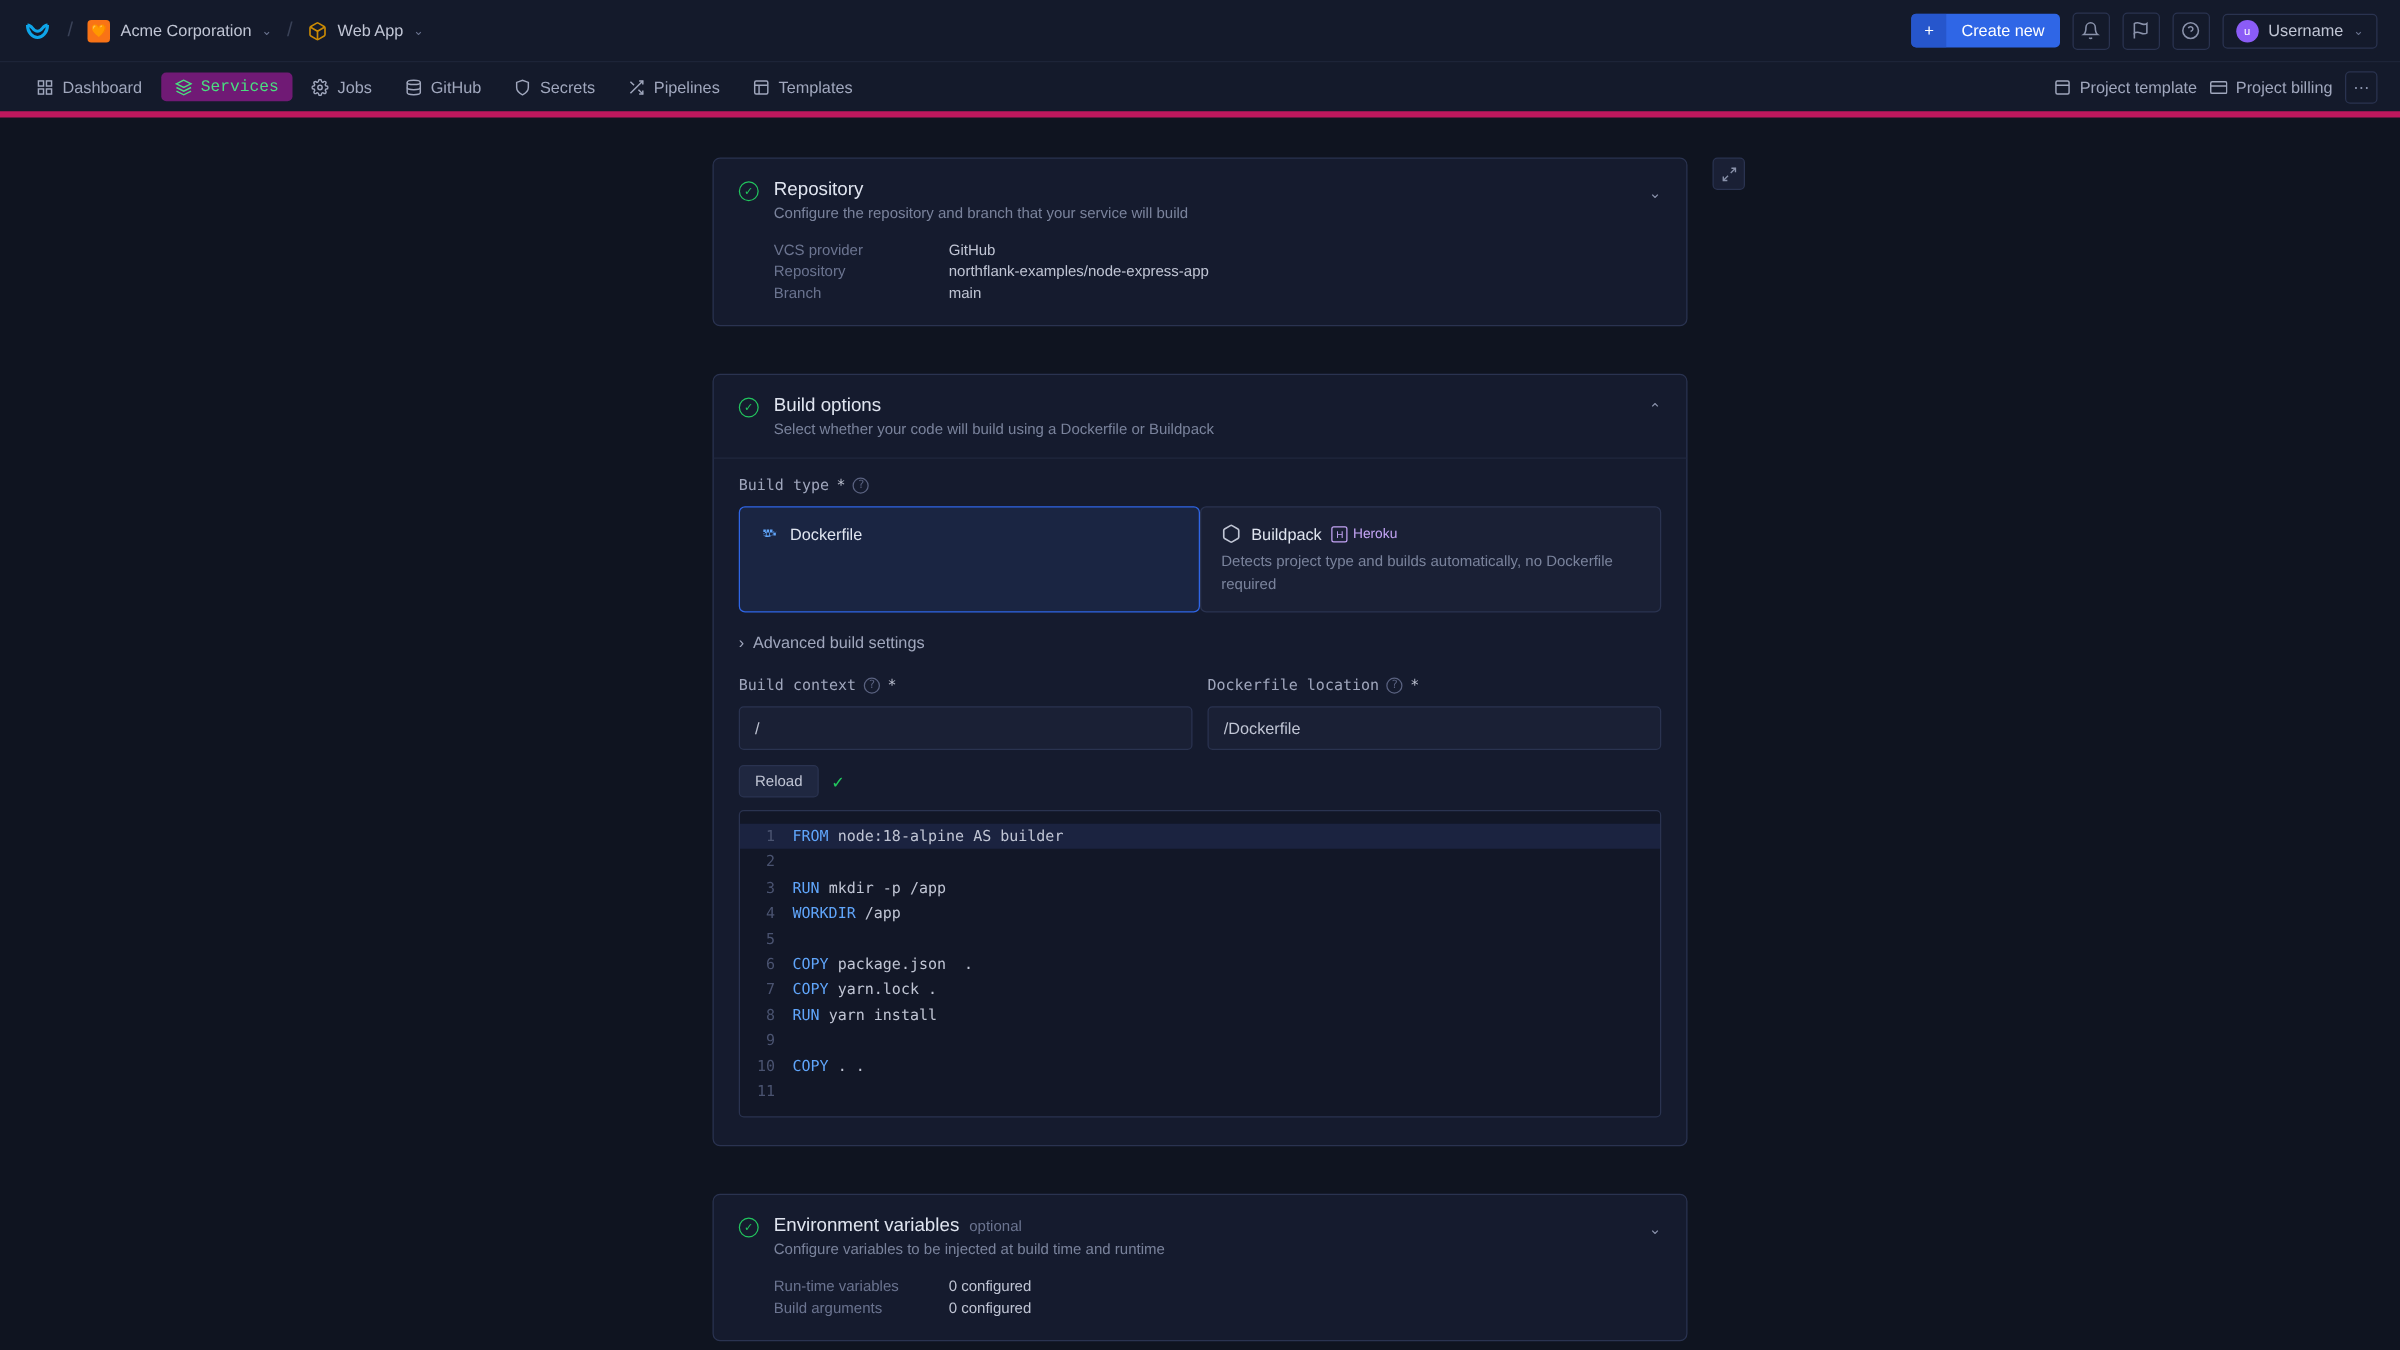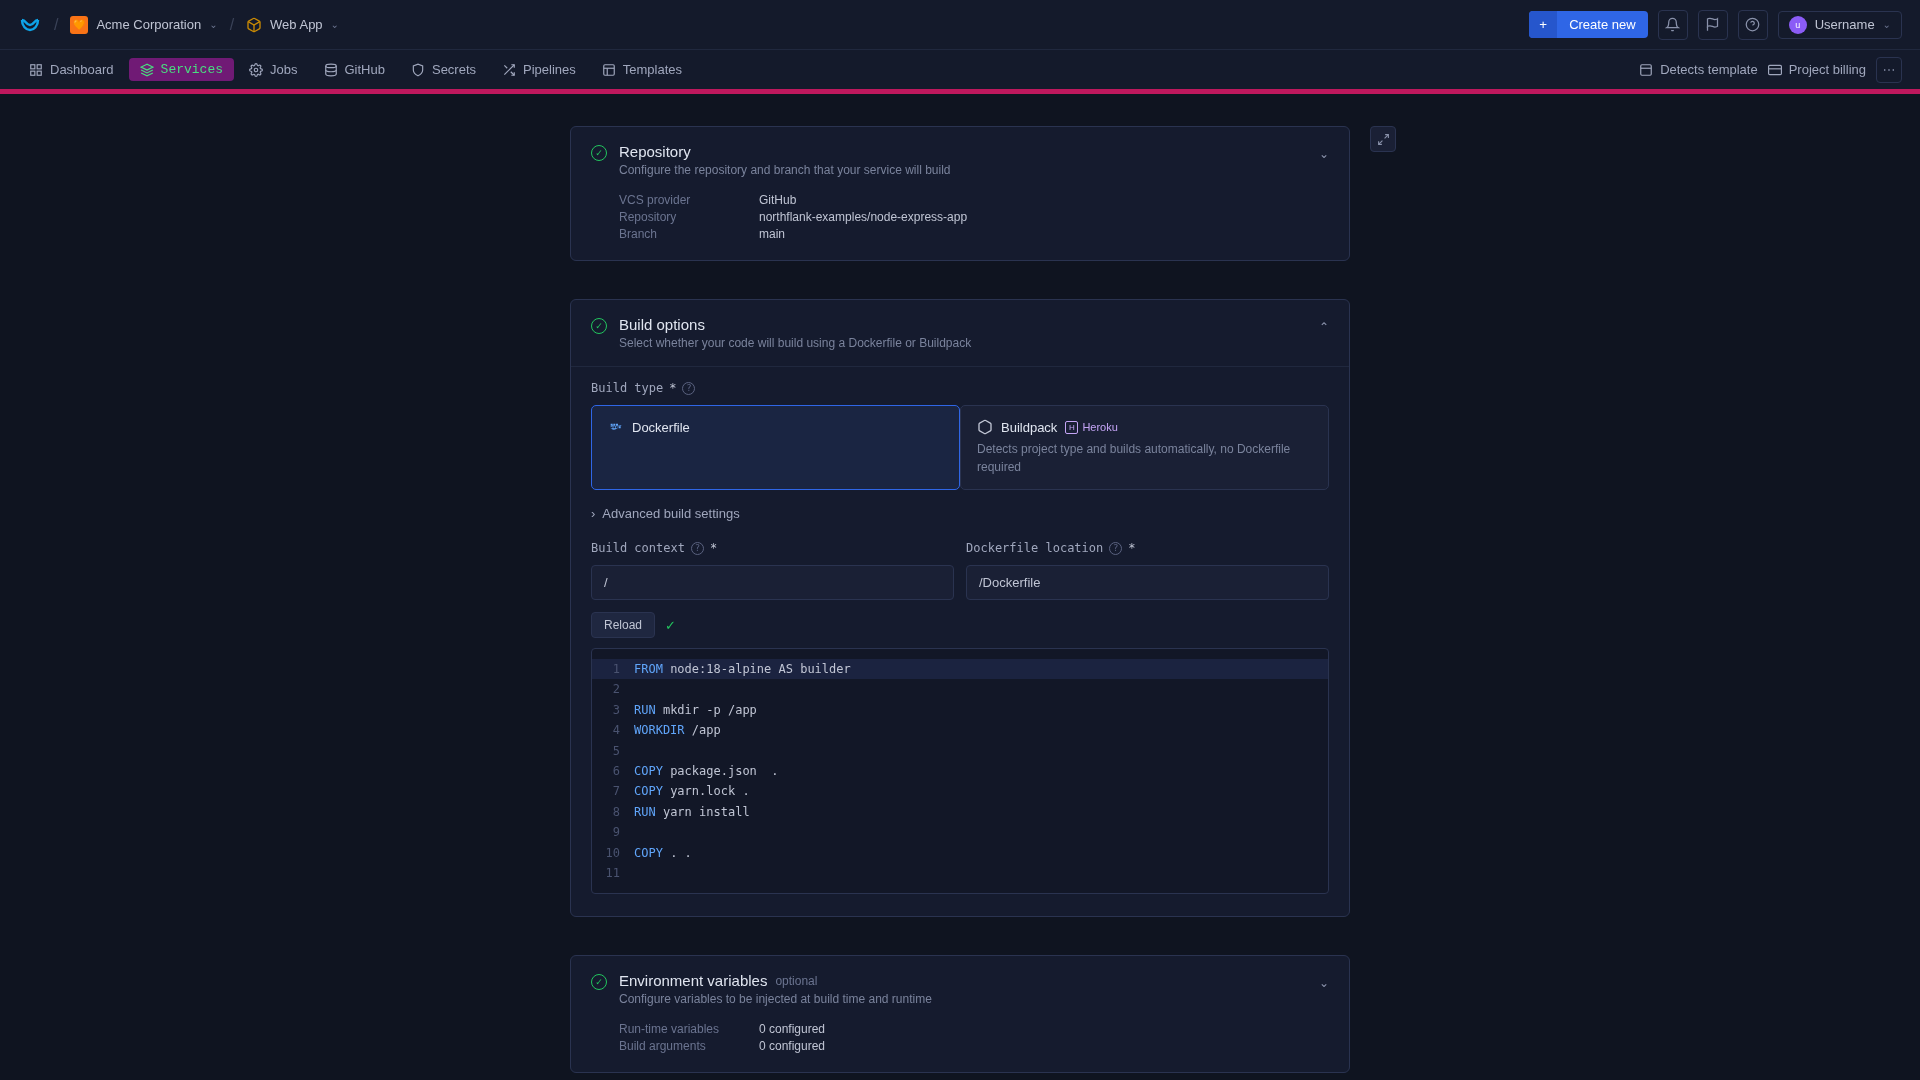--- a/index.html
+++ b/index.html
@@ -359,21 +359,21 @@
     </div>
   </div>
   <div class="nav-right">
     <div class="nav-link">
       <span class="nav-icon">
           <svg width="14" height="14" viewBox="0 0 24 24" fill="none" stroke="currentColor" stroke-width="2">
             <rect x="3" y="3" width="18" height="18" rx="2"></rect>
             <line x1="3" y1="9" x2="21" y2="9"></line>
           </svg>
         </span>
-      <span>Detects template</span>
+      <span>Project template</span>
     </div>
     <div class="nav-link">
       <span class="nav-icon">
           <svg width="14" height="14" viewBox="0 0 24 24" fill="none" stroke="currentColor" stroke-width="2">
             <rect x="1" y="4" width="22" height="16" rx="2"></rect>
             <line x1="1" y1="10" x2="23" y2="10"></line>
           </svg>
         </span>
       <span>Project billing</span>
     </div>

